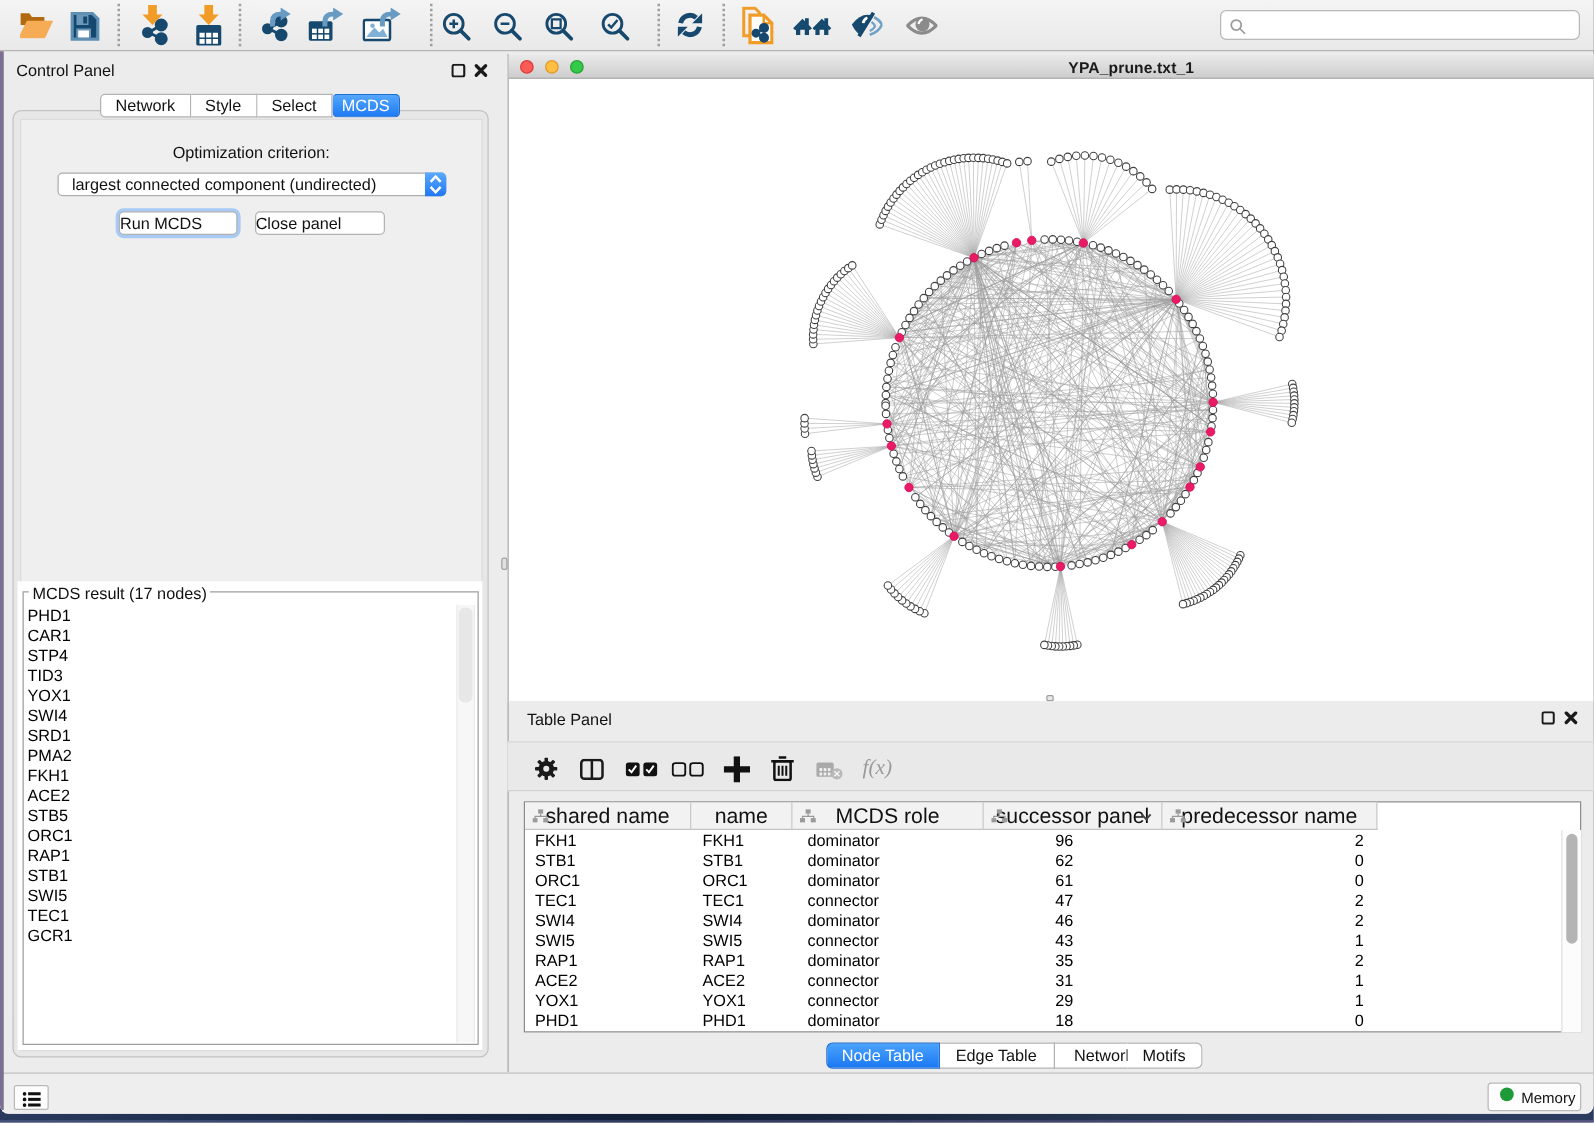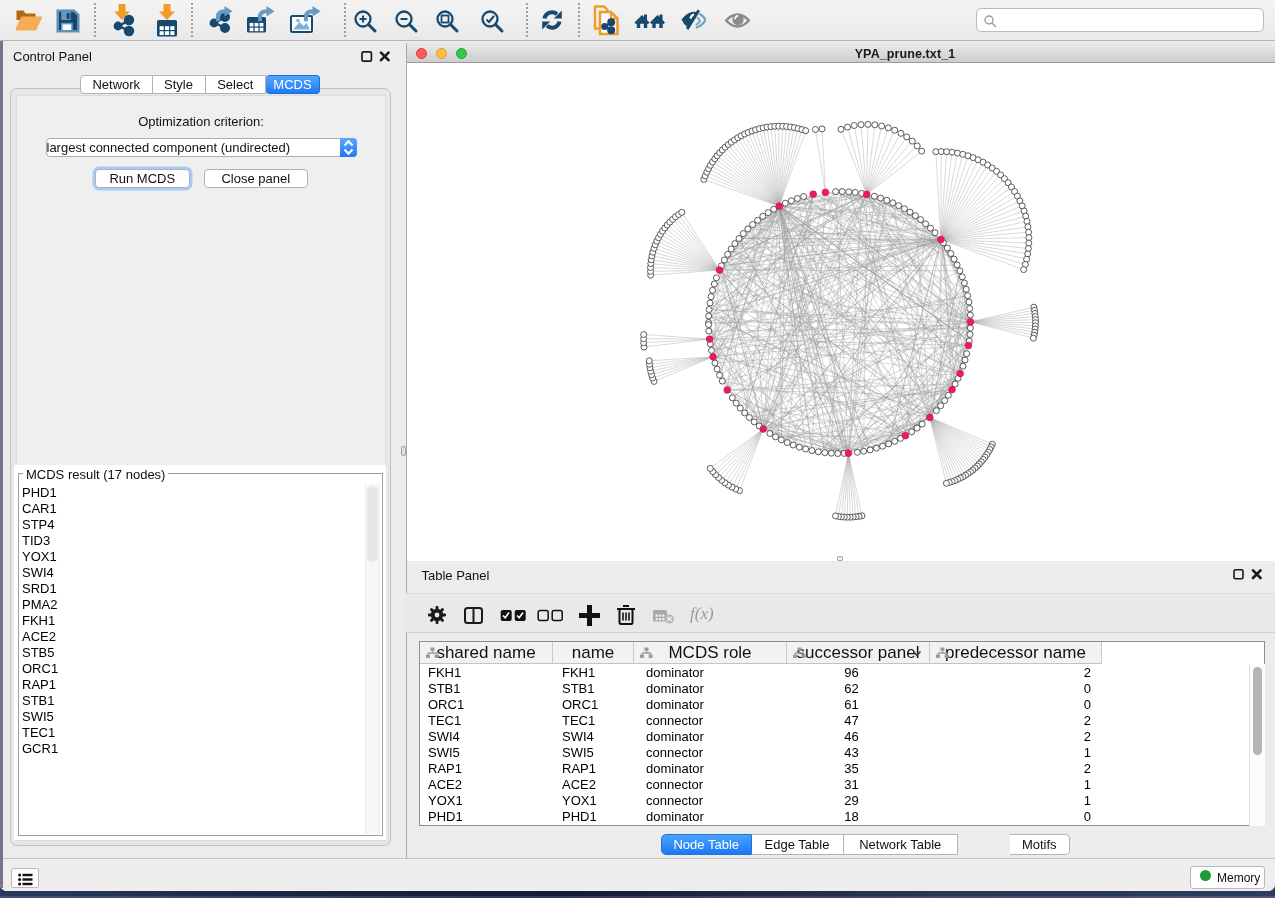--- a/index.html
+++ b/index.html
@@ -8,23 +8,23 @@
 #toolbar{left:0;top:0;width:1275px;height:41px;background:linear-gradient(#f4f4f4,#e9e9e9);border-bottom:1px solid #b5b5b5}
 .tsep{top:3px;height:34px;width:0;border-left:2px dotted #9f9f9f}
 #search{left:976px;top:8px;width:288px;height:24px;background:#fff;border:1px solid #b9b9b9;border-radius:5px}
 #purple{left:0;top:41px;width:3px;height:847px;background:#7c6f90}
 
 #cptitle{left:13px;top:49px;font-size:13px;color:#111}
 #cpouter{left:10px;top:88px;width:381px;height:758px;background:#e7e7e7;border:1px solid #c2c2c2;border-radius:7px}
 #cpinner{left:16px;top:95px;width:370px;height:746px;background:#efefef;border:1px solid #dcdcdc}
 .tabseg{top:74.5px;height:19px;background:#fff;border:1px solid #b3b3b3;font-size:13px;color:#111;text-align:center;line-height:18px}
 #optlabel{left:17px;top:114px;width:368px;text-align:center;font-size:13px;color:#111}
-#combo{left:45.5px;top:137.5px;width:311px;height:19px;background:#fff;border:1px solid #aeaeae;border-radius:4px;font-size:13px;line-height:17px;padding-left:0;color:#111}
+#combo{left:45.5px;top:137.5px;width:311px;height:19px;background:#fff;border:1px solid #aeaeae;border-radius:4px;font-size:13px;line-height:17px;padding-left:11px;color:#111}
 #combobtn{left:339.5px;top:137.5px;width:17px;height:19px;background:linear-gradient(#59aaff,#2177f3);border-radius:0 4px 4px 0}
-.btn{top:168.5px;height:19px;background:#fff;border:1px solid #b2b2b2;border-radius:4px;font-size:13px;color:#111;text-align:center;line-height:17px}
+.btn{top:168.5px;height:19px;background:#fff;border:1px solid #b2b2b2;border-radius:4px;font-size:13px;color:#111;line-height:17px}
 #runbtn{left:95px;width:94.5px;box-shadow:0 0 0 2.5px #a7cbf5}
 #closebtn{left:203.5px;width:104.5px}
 #mcdswhite{left:14px;top:464.5px;width:372px;height:375.5px;background:#fff}
 #mcdsbox{left:18px;top:473.4px;width:364.5px;height:363px;border:1px solid #9e9e9e}
 #gblabel{left:23px;top:467px;font-size:13px;color:#111;background:#fff;padding:0 3px}
 #mcdslist{left:22px;top:484.5px;font-size:13px;color:#000;line-height:16.05px}
 #lsbtrack{left:365px;top:484px;width:14.5px;height:349.5px;background:#f7f7f7;border-left:1px solid #ececec;border-right:1px solid #ececec}
 #lsbthumb{left:366.5px;top:486px;width:11.5px;height:76px;background:#e7e7e7;border-radius:5px}
 
 #netwin{left:405.5px;top:43px;width:869.5px;height:518px;background:#fff;border-left:1px solid #a8a8a8}
@@ -689,21 +689,21 @@
         <span class="c4">18</span>
         <span class="c5">0</span>
       </div>
       <div class="abs" id="tsbtrack">
         <div class="abs" id="tsbthumb"></div>
       </div>
     </div>
     <div class="abs btab" style="left:661.0px;width:90.5px;top:834px;border-radius:5px 0 0 5px;background:linear-gradient(#4ba3fd,#1a78f3);color:#fff;border-color:#2372d8;">Node Table</div>
     <div class="abs btab" style="left:751.5px;width:92.0px;top:834px;border-left:none;">Edge Table</div>
     <div class="abs btab" style="left:843.5px;width:114.5px;top:834px;border-left:none;">Network Table</div>
-    <div class="abs btab" style="left:1010px;width:59.5px;top:834px;border-radius:0 5px 5px 0;border-left:none;">Motifs</div>
+    <div class="abs btab" style="left:902px;width:59.5px;top:834px;border-radius:0 5px 5px 0;border-left:none;">Motifs</div>
     <div class="abs" id="statusbar">
       <div class="abs" id="listbtn">
         <svg style="position:absolute;left:6px;top:3.5px" width="15" height="13" viewBox="0 0 15 13">
           <g fill="#111">
             <circle cx="1.6" cy="2" r="1.5"></circle>
             <circle cx="1.6" cy="6.5" r="1.5"></circle>
             <circle cx="1.6" cy="11" r="1.5"></circle>
             <rect x="4.5" y="0.8" width="10" height="2.4"></rect>
             <rect x="4.5" y="5.3" width="10" height="2.4"></rect>
             <rect x="4.5" y="9.8" width="10" height="2.4"></rect>

